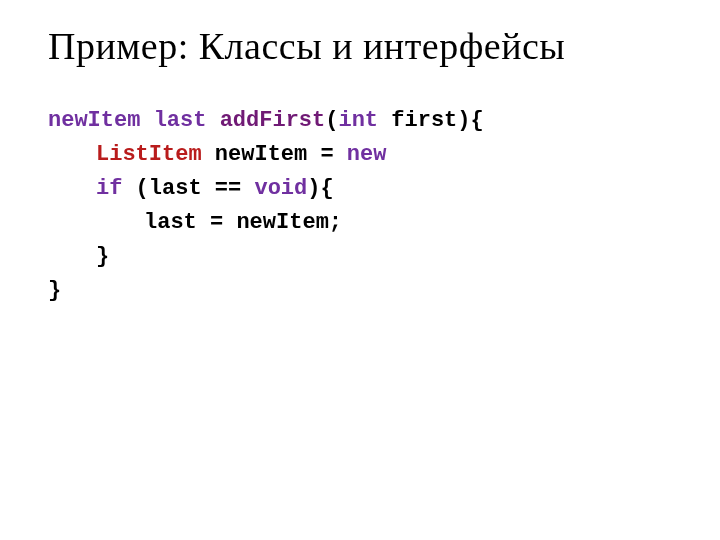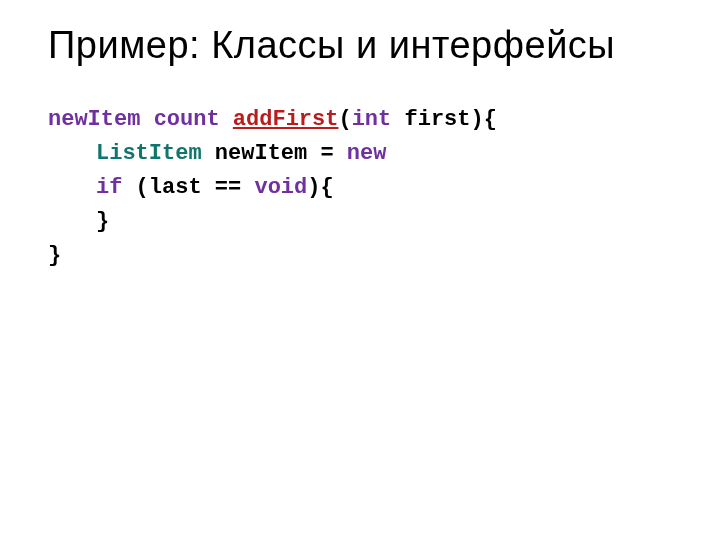--- a/index.html
+++ b/index.html
@@ -9,46 +9,48 @@
       background: #fff;
       font-family: Arial, Helvetica, sans-serif;
       padding: 24px 48px 24px 48px;
     }
     .title {
       font-size: 38px;
       font-weight: 400;
       color: #000;
       margin-bottom: 36px;
       letter-spacing: 0.5px;
+      font-family: Liberation Serif, serif;
     }
     .code {
       font-family: "Courier New", Courier, monospace;
       font-size: 22px;
       font-weight: bold;
       line-height: 1.55;
     }
     .comment { color: #008000; }
     .kw { color: #7030a0; }
-    .fn { color: #b91c1c; text-decoration: underline; }
-    .cls { color: #0f766e; }
+    .fn { color: #701a75; }
+    .cls { color: #b91c1c; }
     .black { color: #000; }
     .indent1 { padding-left: 48px; }
     .indent1b { padding-left: 28px; }
     .indent2 { padding-left: 96px; }
   </style>
 </head>
 <body>
 
 <h1 class="title">Пример: Классы и интерфейсы</h1>
 
 <div class="code">
   <div>
-    <span class="kw">newItem</span><span class="black"> </span><span class="kw">count</span><span class="black"> </span><span class="fn">addFirst</span><span class="black">(</span><span class="kw">int</span><span class="black"> first){</span>
+    <span class="kw">newItem</span><span class="black"> </span><span class="kw">last</span><span class="black"> </span><span class="fn">addFirst</span><span class="black">(</span><span class="kw">int</span><span class="black"> first){</span>
   </div>
   <div class="indent1">
     <span class="cls">ListItem</span><span class="black"> newItem = </span><span class="kw">new</span>
   </div>
   <div class="indent1">
     <span class="kw">if</span><span class="black"> (last == </span><span class="kw">void</span><span class="black">){</span>
   </div>
+  <div class="indent2"><span class="black">last = newItem;</span></div>
   <div class="indent1"><span class="black">}</span></div>
   <div><span class="black">}</span></div>
 </div>
 
 </body></html>

